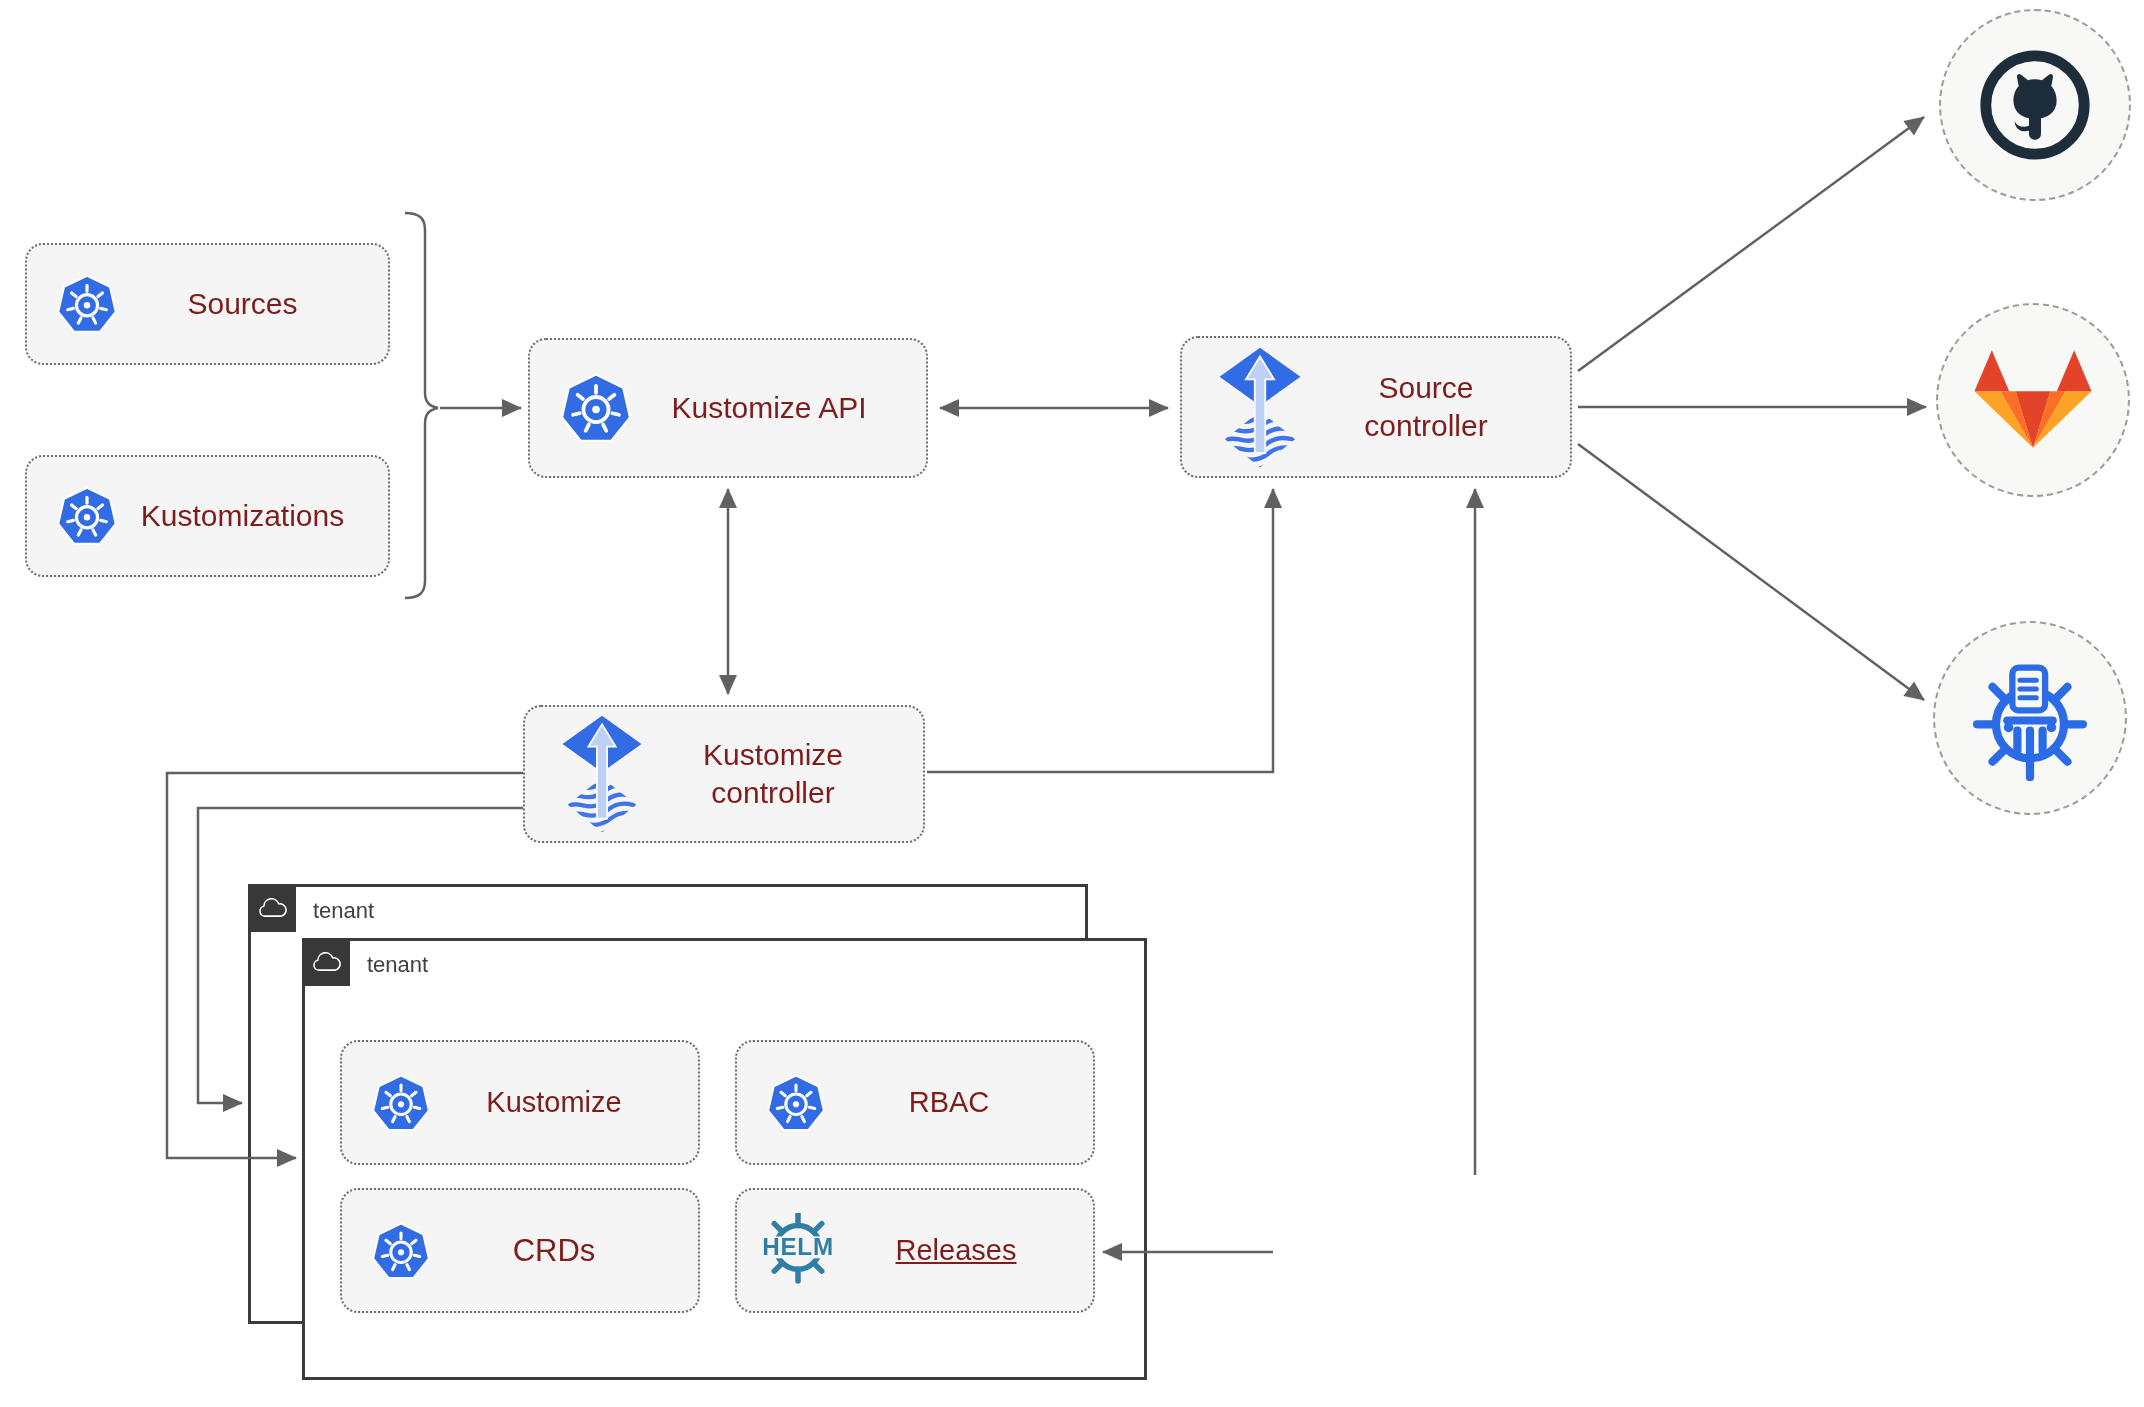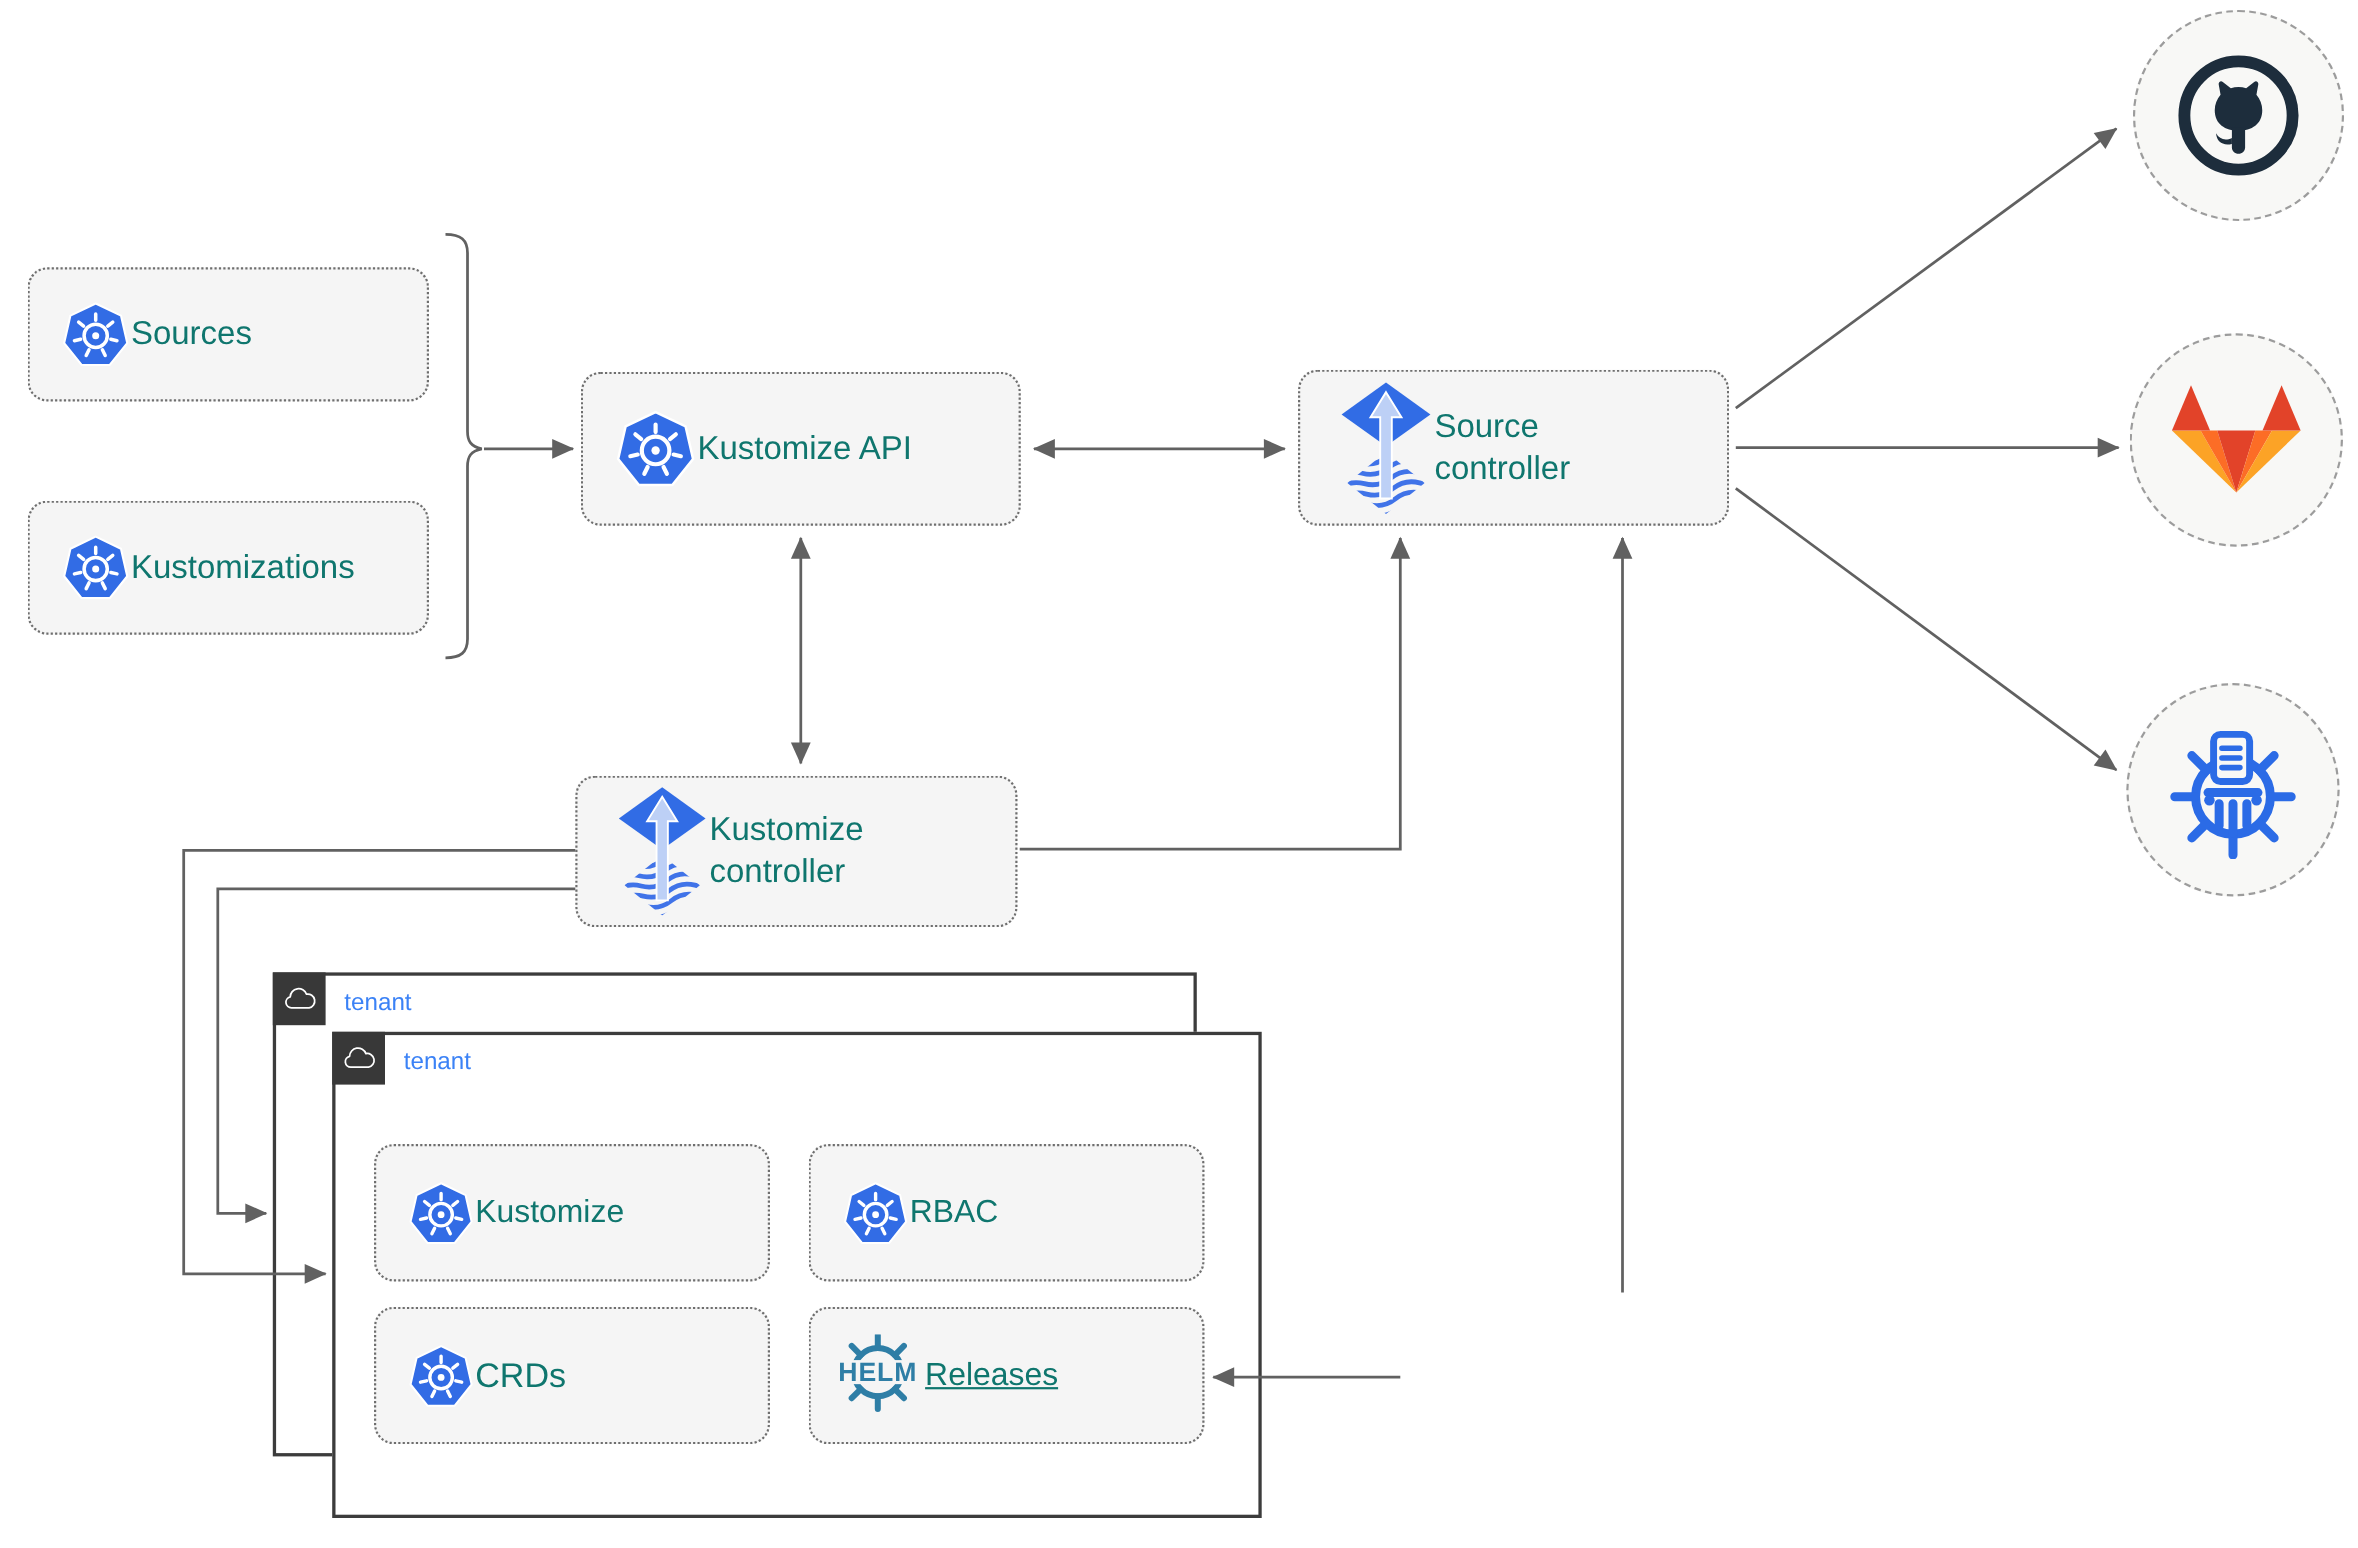--- a/index.html
+++ b/index.html
@@ -1,28 +1,28 @@
 <!DOCTYPE html>
 <html><head>
 <meta charset="utf-8">
 <style>
   html,body{margin:0;padding:0;background:#ffffff;}
   #stage{position:relative;width:2144px;height:1407px;background:#ffffff;overflow:hidden;
          font-family:"Liberation Sans", sans-serif;}
   .node{position:absolute;box-sizing:border-box;background:#f5f5f5;border:2.5px dotted #6e6e6e;
         border-radius:18px;display:flex;align-items:center;z-index:3;}
   .node .icon{flex:0 0 auto;margin-left:28px;display:flex;align-items:center;}
-  .node .lbl{flex:1;font-size:30px;color:#0f766e;line-height:1.28;padding-right:22px;}
+  .node .lbl{flex:1;text-align:center;font-size:30px;color:#7f1d1d;line-height:1.28;padding-right:22px;}
   .node .lbl .wrap{display:inline-block;max-width:175px;}
   .tenant{position:absolute;box-sizing:border-box;border:3px solid #3c3c3c;background:#ffffff;}
   .tenant-outer{z-index:1;}
   .tenant-inner{z-index:2;}
   .tenant .tag{position:absolute;left:-3px;top:-3px;width:48px;height:48px;background:#383838;
                display:flex;align-items:center;justify-content:center;}
-  .tenant .tlbl{position:absolute;left:62px;top:11px;font-size:22px;color:#3b82f6;}
+  .tenant .tlbl{position:absolute;left:62px;top:11px;font-size:22px;color:#404040;}
   .endpoint{position:absolute;box-sizing:border-box;border-radius:50%;border:2.5px dashed #9c9c9c;
             background:#f8f8f6;display:flex;align-items:center;justify-content:center;z-index:1;}
   #wires{position:absolute;left:0;top:0;z-index:5;pointer-events:none;}
   #defs{position:absolute;width:0;height:0;}
 </style>
 </head>
 <body>
 
 <svg id="defs" aria-hidden="true">
   <defs>

